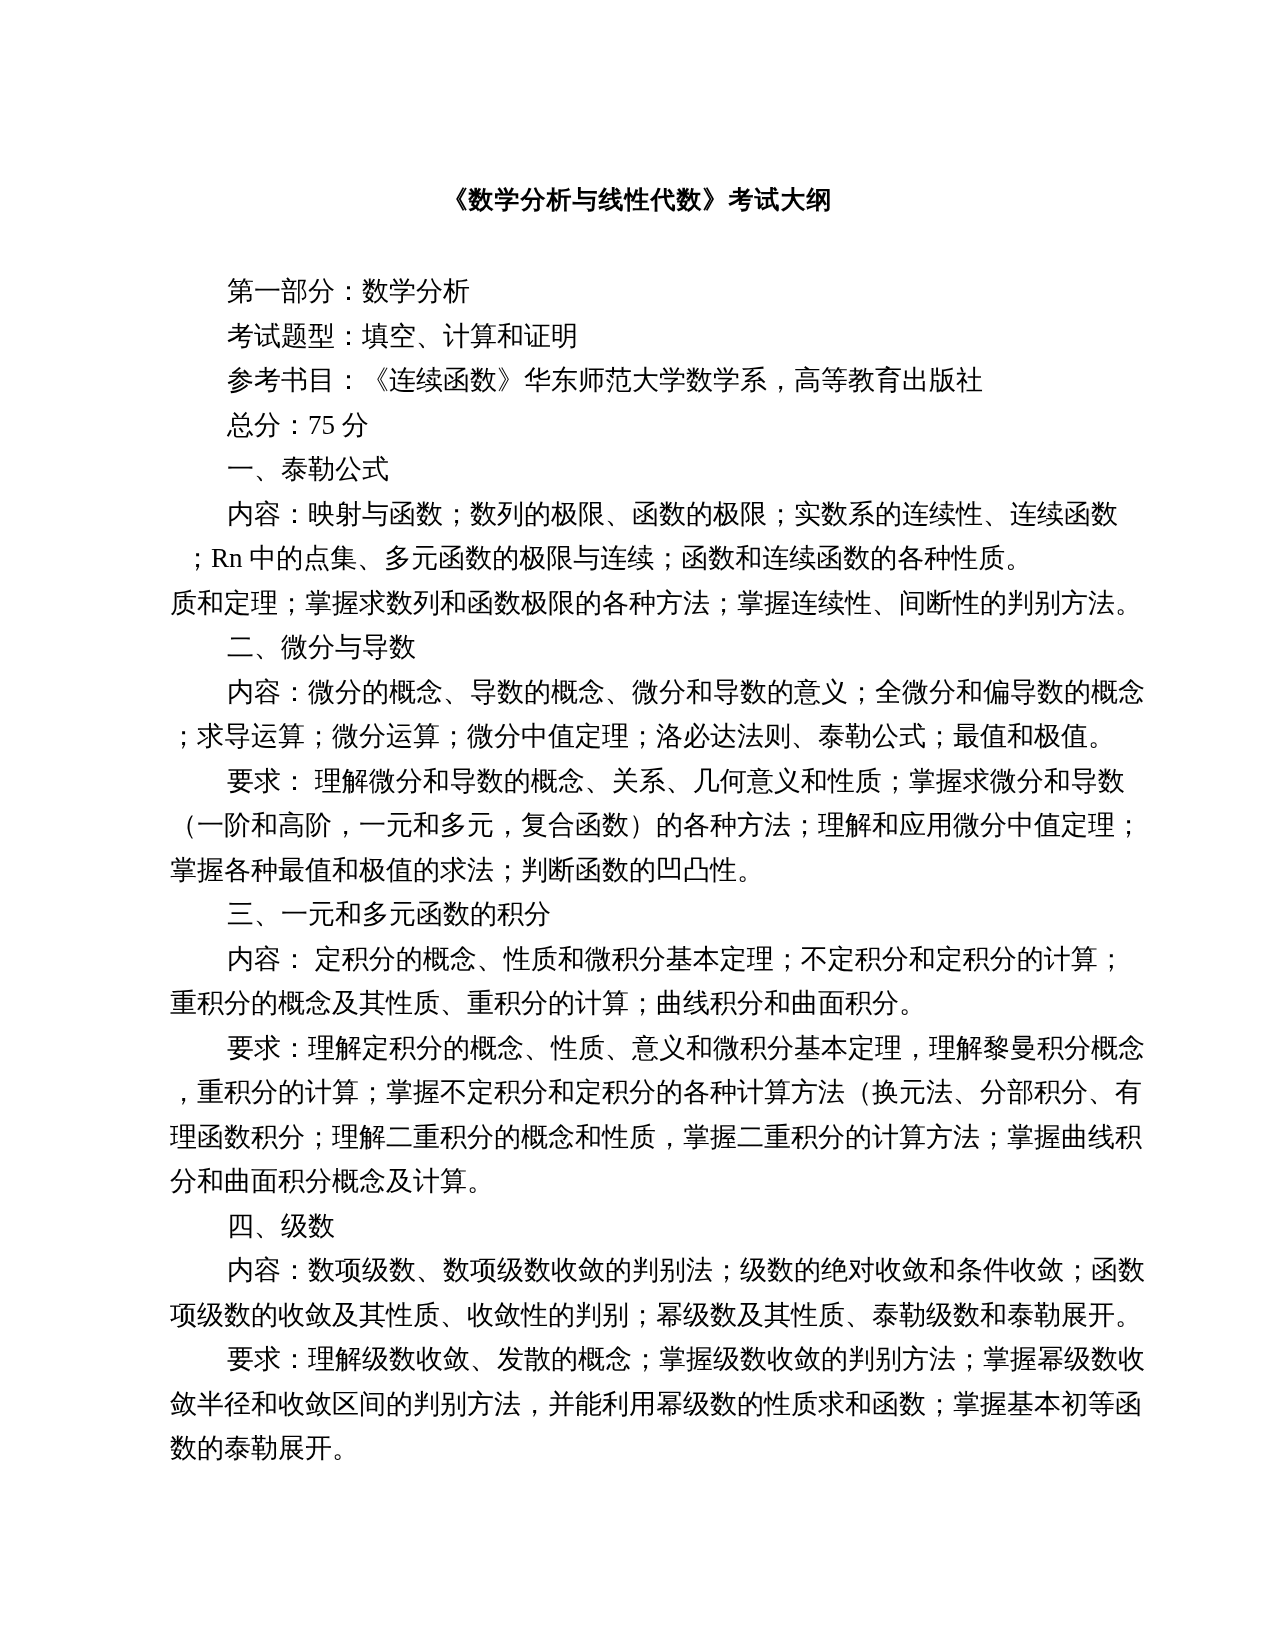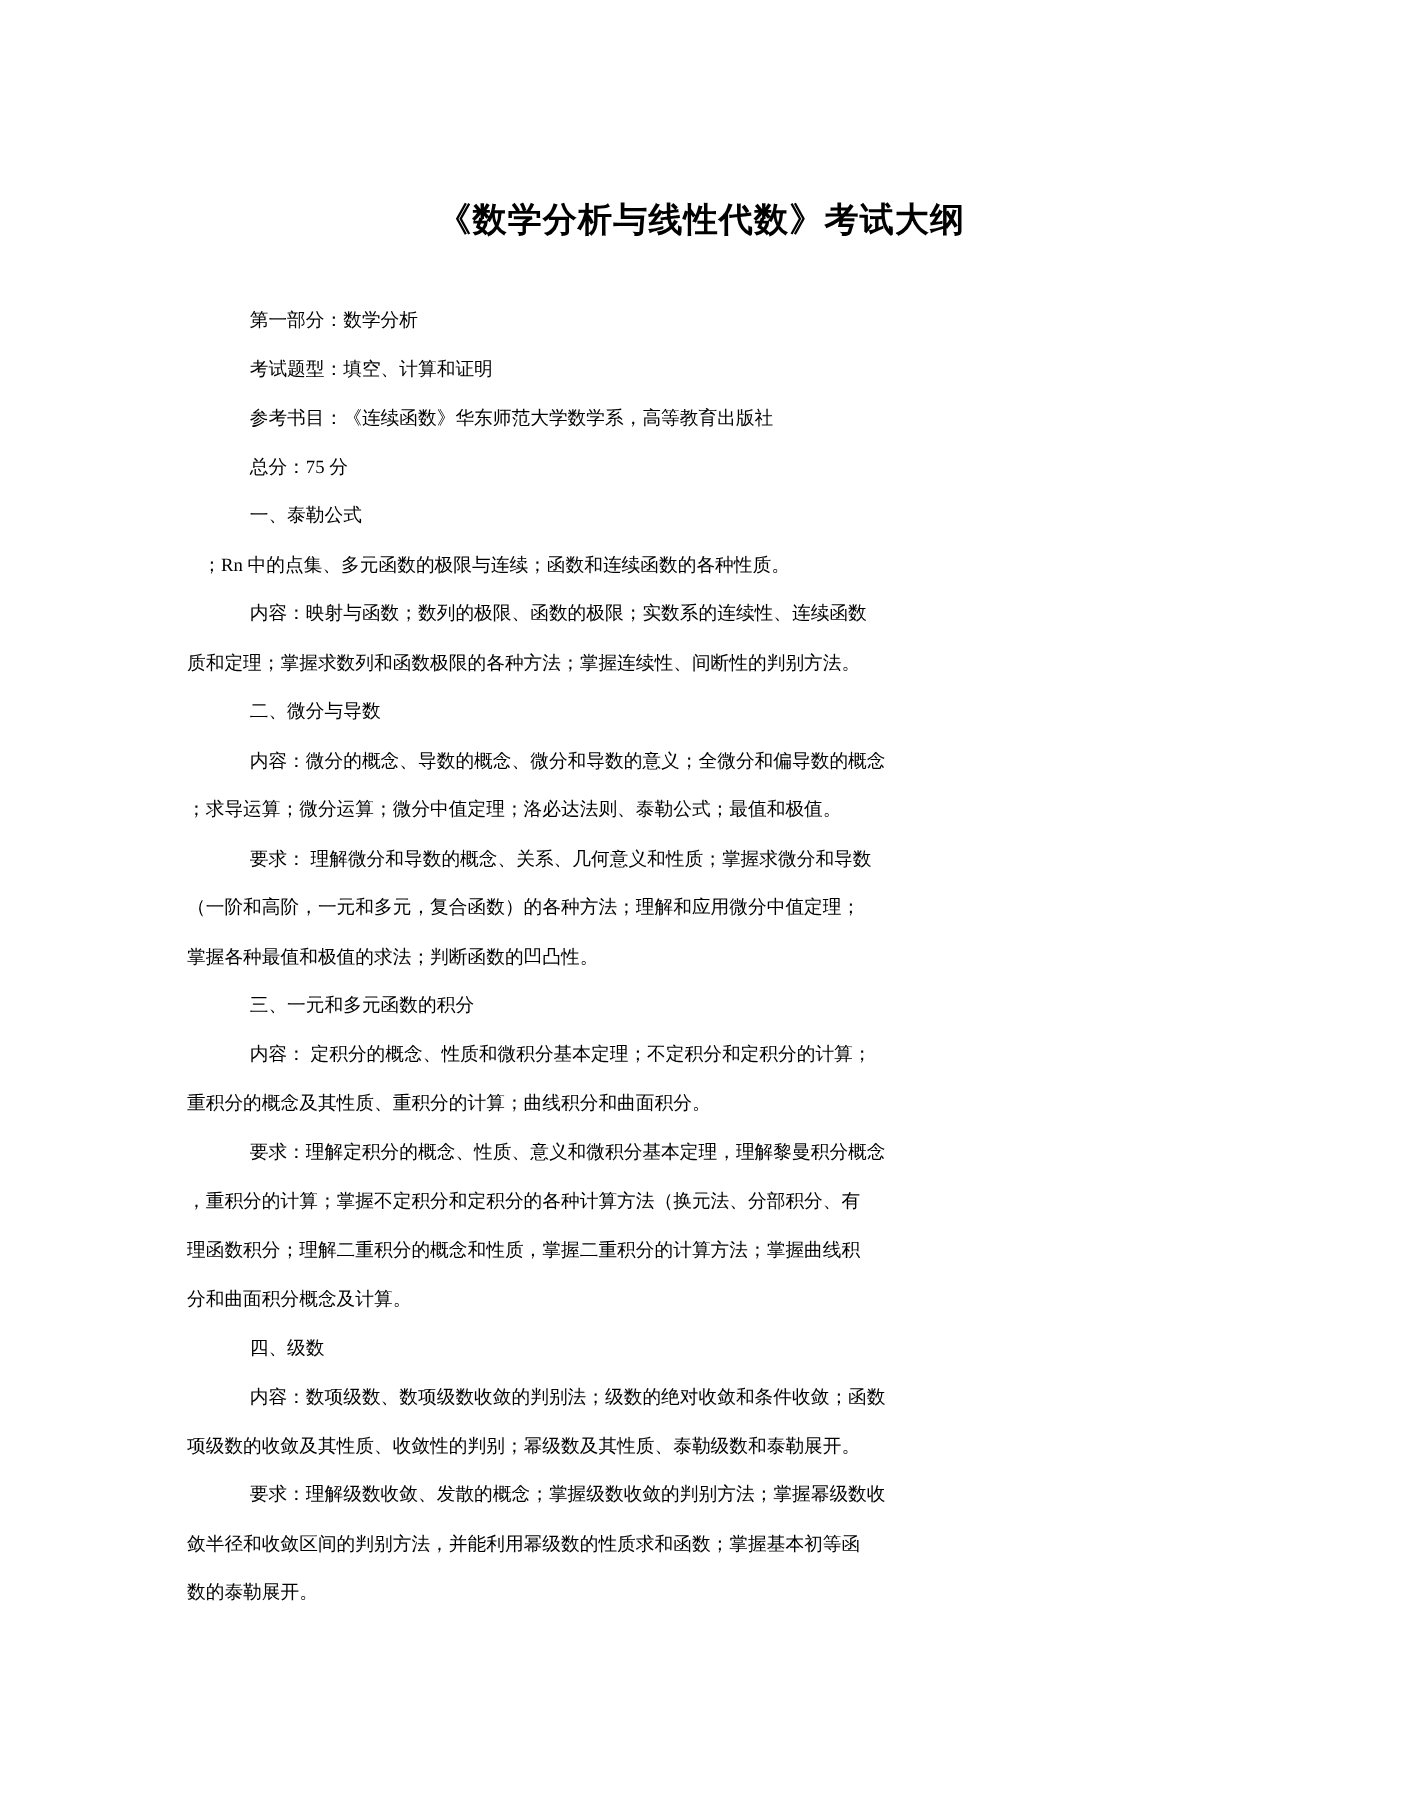--- a/index.html
+++ b/index.html
@@ -13,52 +13,52 @@
     height: 1650px;
     background: #ffffff;
     color: #000000;
     font-family: "Liberation Serif", "DejaVu Serif", serif;
     overflow: hidden;
   }
   .doc-title {
     margin: 0;
     padding-top: 178px;
     text-align: center;
-    font-size: 31px;
+    font-size: 25px;
     font-weight: bold;
     line-height: 44px;
     letter-spacing: 1px;
   }
   .content {
     margin-top: 47px;
     margin-left: 170px;
     width: 965px;
   }
   .line {
-    font-size: 17px;
+    font-size: 27px;
     line-height: 44.5px;
     height: 44.5px;
     white-space: nowrap;
   }
   .indent { padding-left: 57px; }
   .hang   { padding-left: 14px; }
 </style>
 </head>
 <body>
 
 <div class="page">
   <h1 class="doc-title">《数学分析与线性代数》考试大纲</h1>
   <div class="content">
     <div class="line indent">第一部分：数学分析</div>
     <div class="line indent">考试题型：填空、计算和证明</div>
     <div class="line indent">参考书目：《连续函数》华东师范大学数学系，高等教育出版社</div>
     <div class="line indent">总分：75 分</div>
     <div class="line indent">一、泰勒公式</div>
+    <div class="line indent">内容：映射与函数；数列的极限、函数的极限；实数系的连续性、连续函数</div>
     <div class="line hang">；Rn 中的点集、多元函数的极限与连续；函数和连续函数的各种性质。</div>
-    <div class="line indent">内容：映射与函数；数列的极限、函数的极限；实数系的连续性、连续函数</div>
     <div class="line">质和定理；掌握求数列和函数极限的各种方法；掌握连续性、间断性的判别方法。</div>
     <div class="line indent">二、微分与导数</div>
     <div class="line indent">内容：微分的概念、导数的概念、微分和导数的意义；全微分和偏导数的概念</div>
     <div class="line">；求导运算；微分运算；微分中值定理；洛必达法则、泰勒公式；最值和极值。</div>
     <div class="line indent">要求： 理解微分和导数的概念、关系、几何意义和性质；掌握求微分和导数</div>
     <div class="line">（一阶和高阶，一元和多元，复合函数）的各种方法；理解和应用微分中值定理；</div>
     <div class="line">掌握各种最值和极值的求法；判断函数的凹凸性。</div>
     <div class="line indent">三、一元和多元函数的积分</div>
     <div class="line indent">内容： 定积分的概念、性质和微积分基本定理；不定积分和定积分的计算；</div>
     <div class="line">重积分的概念及其性质、重积分的计算；曲线积分和曲面积分。</div>

